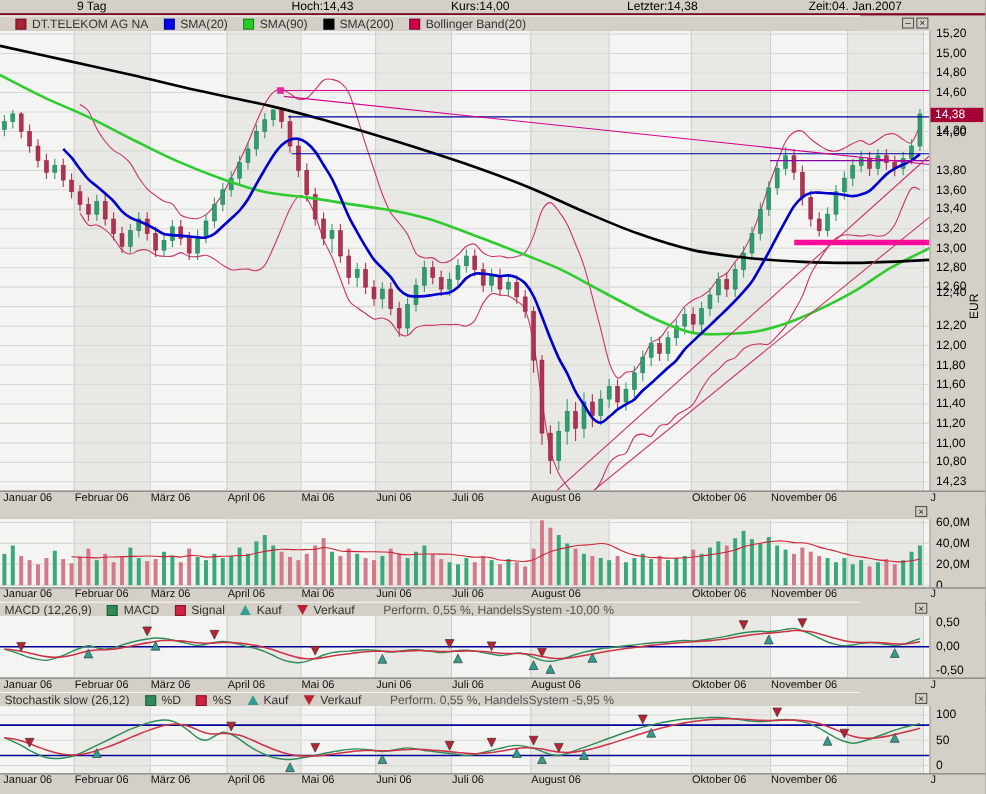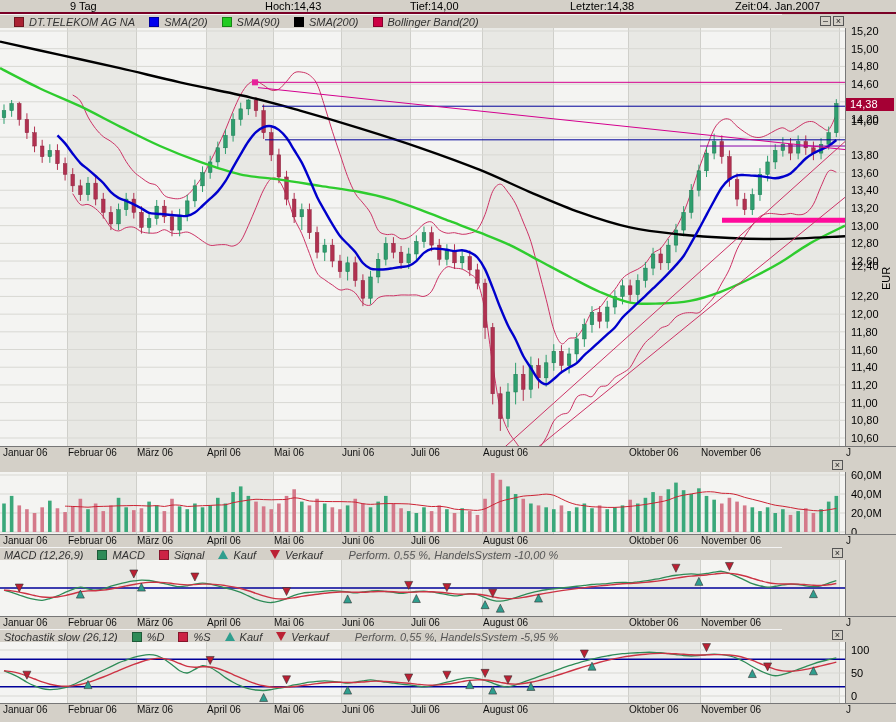--- a/index.html
+++ b/index.html
@@ -5,21 +5,21 @@
   html,body{margin:0;padding:0;background:#888;}
   #window{position:relative;width:896px;height:722px;background:#d4d0c8;
           font-family:"Liberation Sans","DejaVu Sans",sans-serif;font-size:11px;color:#111;
           overflow:hidden;user-select:none;}
   .abs{position:absolute;}
   
   #topbar{left:0;top:0;width:896px;height:12px;background:#d4d0c8;border-bottom:2px solid #7a0026;}
   #topbar span{position:absolute;top:0;white-space:nowrap;color:#000;}
   
   .legendbar{left:0;width:782px;height:13px;background:#d4d0c8;border-top:1px solid #f4f4f4;
-             border-bottom:1px solid #8f8f8f;display:flex;align-items:center;white-space:nowrap;overflow:hidden;font-style:italic;}
+             border-bottom:1px solid #8f8f8f;display:flex;align-items:center;white-space:nowrap;overflow:hidden;}
   .legendbar .ttl{margin-left:4px;color:#333;}
   .leg-item{display:inline-flex;align-items:center;margin-left:14px;color:#333;}
   .leg-sq{width:8px;height:8px;margin-right:5px;display:inline-block;border:1px solid rgba(0,0,0,.35);}
   .leg-tri-up{width:0;height:0;border-left:5px solid transparent;border-right:5px solid transparent;
               border-bottom:9px solid #2f9e8e;margin-right:5px;display:inline-block;}
   .leg-tri-dn{width:0;height:0;border-left:5px solid transparent;border-right:5px solid transparent;
               border-top:9px solid #bb2033;margin-right:5px;display:inline-block;}
   .perform{margin-left:26px;color:#555;}
   
   .plotwrap{left:0;width:845px;background:#f4f4f2;border-right:1px solid #777;overflow:hidden;}
@@ -39,21 +39,21 @@
   svg{display:block;}
 </style>
 </head>
 <body>
 
 <div id="window">
 
   <div id="topbar" class="abs">
     <span style="left:70px">9 Tag</span>
     <span style="left:265px">Hoch:14,43</span>
-    <span style="left:410px">Tief:14,00</span>
+    <span style="left:410px">Kurs:14,00</span>
     <span style="left:570px">Letzter:14,38</span>
     <span style="left:735px">Zeit:04. Jan.2007</span>
   </div>
 
   <div id="legend-main" class="legendbar abs" style="top:14px">
       <span class="leg-item">
         <span class="leg-sq" style="background: rgb(170, 34, 51);"></span>
         <span>DT.TELEKOM AG NA</span>
       </span>
       <span class="leg-item">
@@ -383,21 +383,21 @@
       <div class="ytick" style="top: 227.043px;">12,60</div>
       <div class="ytick" style="top: 232px;">12,40</div>
       <div class="ytick" style="top: 262.434px;">12,20</div>
       <div class="ytick" style="top: 280.13px; text-align: center;">12,00</div>
       <div class="ytick" style="top: 297.825px;">11,80</div>
       <div class="ytick" style="top: 315.521px;">11,60</div>
       <div class="ytick" style="top: 333.216px;">11,40</div>
       <div class="ytick" style="top: 350.912px;">11,20</div>
       <div class="ytick" style="top: 368.608px;">11,00</div>
       <div class="ytick" style="top: 386.303px;">10,80</div>
-      <div class="ytick" style="top: 403.999px;">10,60</div>
+      <div class="ytick" style="top: 403.999px;">14,23</div>
     </div>
 
   <div id="months1" class="months abs" style="top:446px">
       <span style="left: 3px;">Januar 06</span>
       <span style="left: 68px;">Februar 06</span>
       <span style="left: 137px;">März 06</span>
       <span style="left: 207px;">April 06</span>
       <span style="left: 274px;">Mai 06</span>
       <span style="left: 342px;">Juni 06</span>
       <span style="left: 411px;">Juli 06</span>
@@ -639,20 +639,25 @@
         <polygon points="481.068,48.68 489.068,48.68 485.068,40.68" fill="#2f9e8e" stroke="#333" stroke-width="0.6"></polygon>
         <polygon points="488.704,29.32 496.704,29.32 492.704,37.32" fill="#bb2033" stroke="#333" stroke-width="0.6"></polygon>
         <polygon points="496.34000000000003,52.2 504.34000000000003,52.2 500.34000000000003,44.2" fill="#2f9e8e" stroke="#333" stroke-width="0.6"></polygon>
         <polygon points="534.52,42.08 542.52,42.08 538.52,34.08" fill="#2f9e8e" stroke="#333" stroke-width="0.6"></polygon>
         <polygon points="671.968,4.24 679.968,4.24 675.968,12.24" fill="#bb2033" stroke="#333" stroke-width="0.6"></polygon>
         <polygon points="694.876,25.36 702.876,25.36 698.876,17.36" fill="#2f9e8e" stroke="#333" stroke-width="0.6"></polygon>
         <polygon points="725.42,2.4799999999999986 733.42,2.4799999999999986 729.42,10.479999999999999" fill="#bb2033" stroke="#333" stroke-width="0.6"></polygon>
         <polygon points="809.416,37.68 817.416,37.68 813.416,29.68" fill="#2f9e8e" stroke="#333" stroke-width="0.6"></polygon>
       </svg>
     </div>
+  <div id="macd-gutter" class="gutter abs" style="top:560px;height:56px">
+      <div class="ytick" style="top: 0px;">0,50</div>
+      <div class="ytick" style="top: 22px;">0,00</div>
+      <div class="ytick" style="top: 44px;">-0,50</div>
+    </div>
 
   <div id="months3" class="months abs" style="top:616px">
       <span style="left: 3px;">Januar 06</span>
       <span style="left: 68px;">Februar 06</span>
       <span style="left: 137px;">März 06</span>
       <span style="left: 207px;">April 06</span>
       <span style="left: 274px;">Mai 06</span>
       <span style="left: 342px;">Juni 06</span>
       <span style="left: 411px;">Juli 06</span>
       <span style="left: 483px;">August 06</span>

